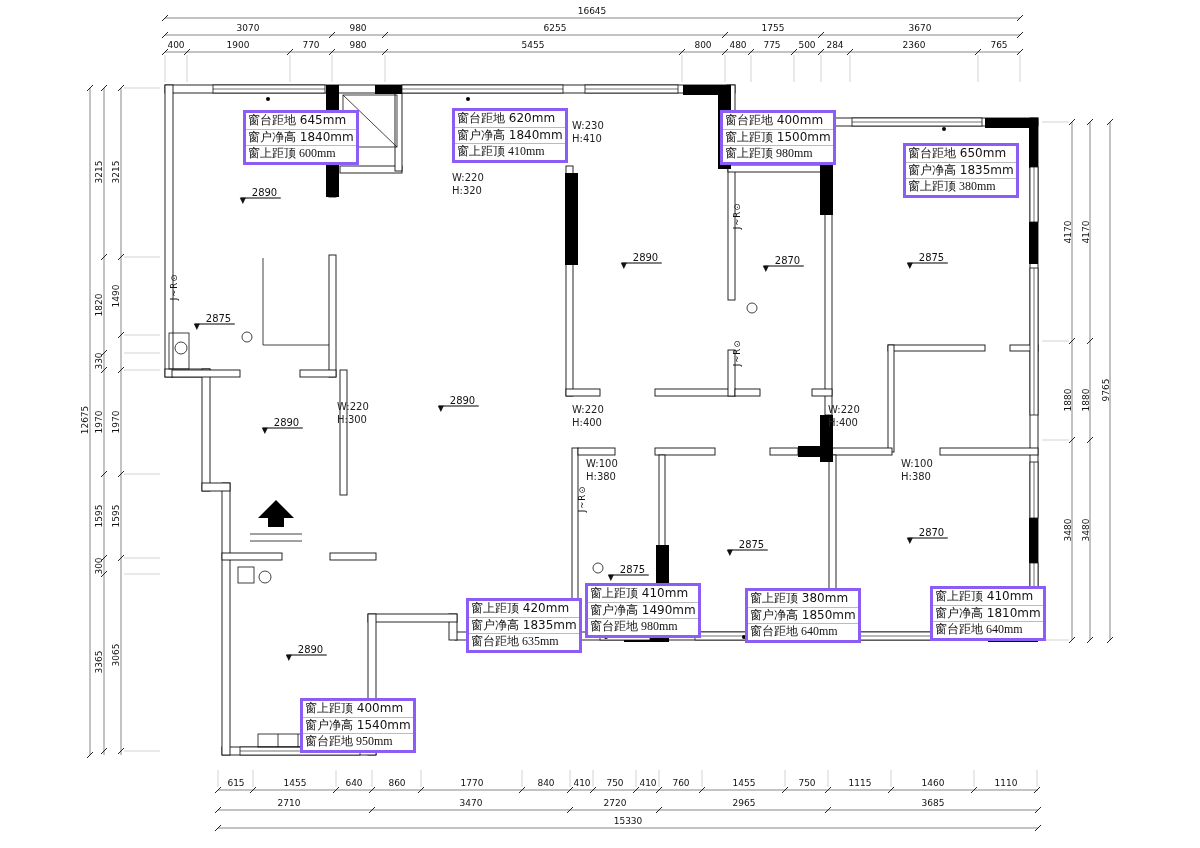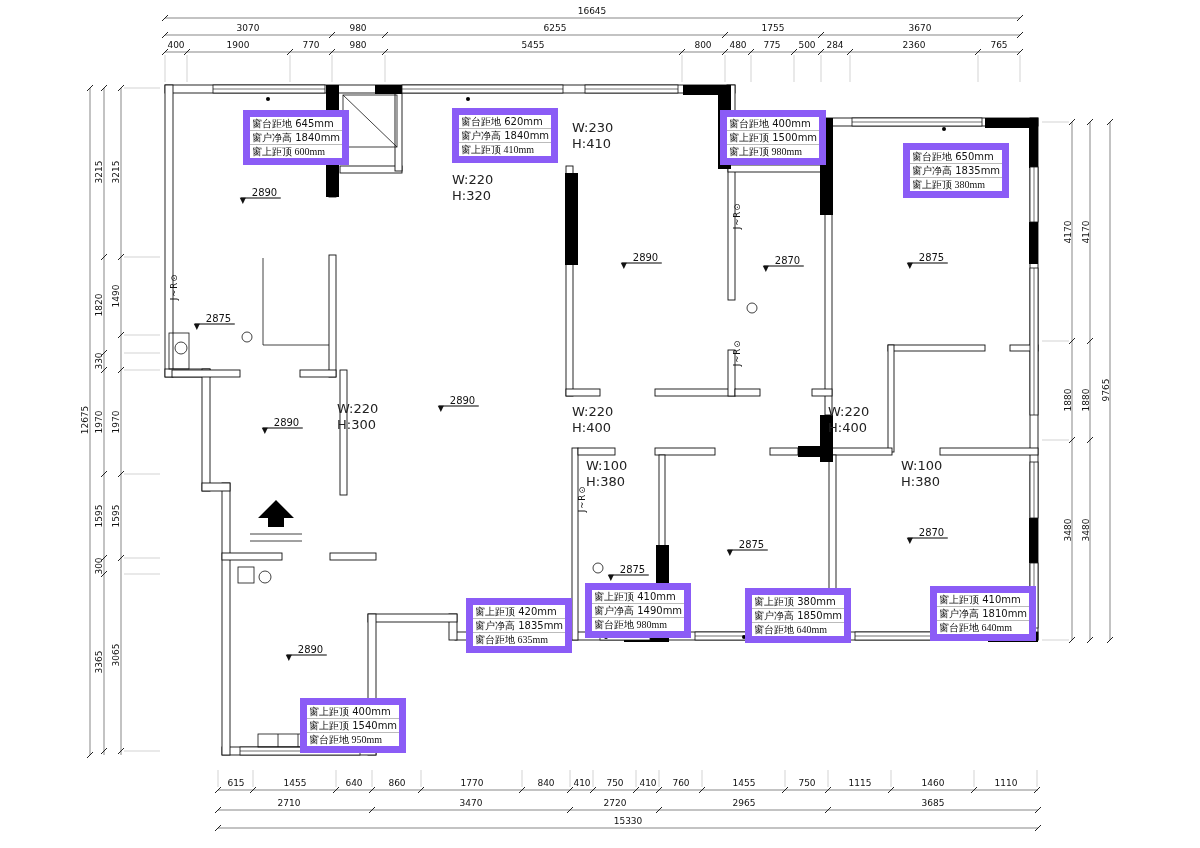--- a/index.html
+++ b/index.html
@@ -4,22 +4,22 @@
 <style>
   html,body{margin:0;padding:0;background:#fff;}
   .canvas{position:relative;width:1200px;height:848px;background:#fff;overflow:hidden;
           font-family:"DejaVu Sans",sans-serif;color:#111;}
   svg{position:absolute;left:0;top:0;}
   .dim{position:absolute;font-size:9px;color:#111;transform:translate(-50%,-100%);white-space:nowrap;}
   .dim.rot{transform:translate(-50%,-50%) rotate(-90deg);}
   .level{position:absolute;transform:translate(-50%,-50%);}
   .level .lvl{font-size:10px;display:inline-block;border-bottom:1px solid #000;padding:0 4px 0 11px;}
   .level .tri{position:absolute;left:-1px;bottom:-5px;font-size:8px;line-height:8px;}
-  .whnote{position:absolute;font-size:13px;line-height:1.25;white-space:nowrap;color:#222;}
-  .wnote{position:absolute;background:#fff;border:7px solid #8b5cf6;font-size:10px;line-height:1.3;white-space:nowrap;}
+  .whnote{position:absolute;font-size:10px;line-height:1.25;white-space:nowrap;color:#222;}
+  .wnote{position:absolute;background:#fff;border:3px solid #8b5cf6;font-size:12px;line-height:1.3;white-space:nowrap;}
   .wnote div{padding:0 2px;border-bottom:1px solid #bbb;}
   .wnote div:last-child{border-bottom:none;font-family:Liberation Serif, serif;}
   .jr{position:absolute;font-size:8.5px;transform:translate(-50%,-50%) rotate(-90deg);white-space:nowrap;letter-spacing:1px;}
 </style>
 </head>
 <body>
 
 <div class="canvas">
 
 <svg width="1200" height="848" viewBox="0 0 1200 848">
@@ -330,21 +330,21 @@
         <div>窗户净高 1850mm</div>
         <div>窗台距地 640mm</div>
       </div>
   <div class="wnote" style="left:930px;top:586px">
         <div>窗上距顶 410mm</div>
         <div>窗户净高 1810mm</div>
         <div>窗台距地 640mm</div>
       </div>
   <div class="wnote" style="left:300px;top:698px">
         <div>窗上距顶 400mm</div>
-        <div>窗上距顶 1540mm</div>
+        <div>窗户净高 1540mm</div>
         <div>窗台距地 950mm</div>
       </div>
 </div>
 
 <div>
   <div class="jr" style="left:174px;top:287px"><span>J~R</span><span>⊙</span></div>
   <div class="jr" style="left:737px;top:216px"><span>J~R</span><span>⊙</span></div>
   <div class="jr" style="left:737px;top:353px"><span>J~R</span><span>⊙</span></div>
   <div class="jr" style="left:582px;top:499px"><span>J~R</span><span>⊙</span></div>
 </div>

